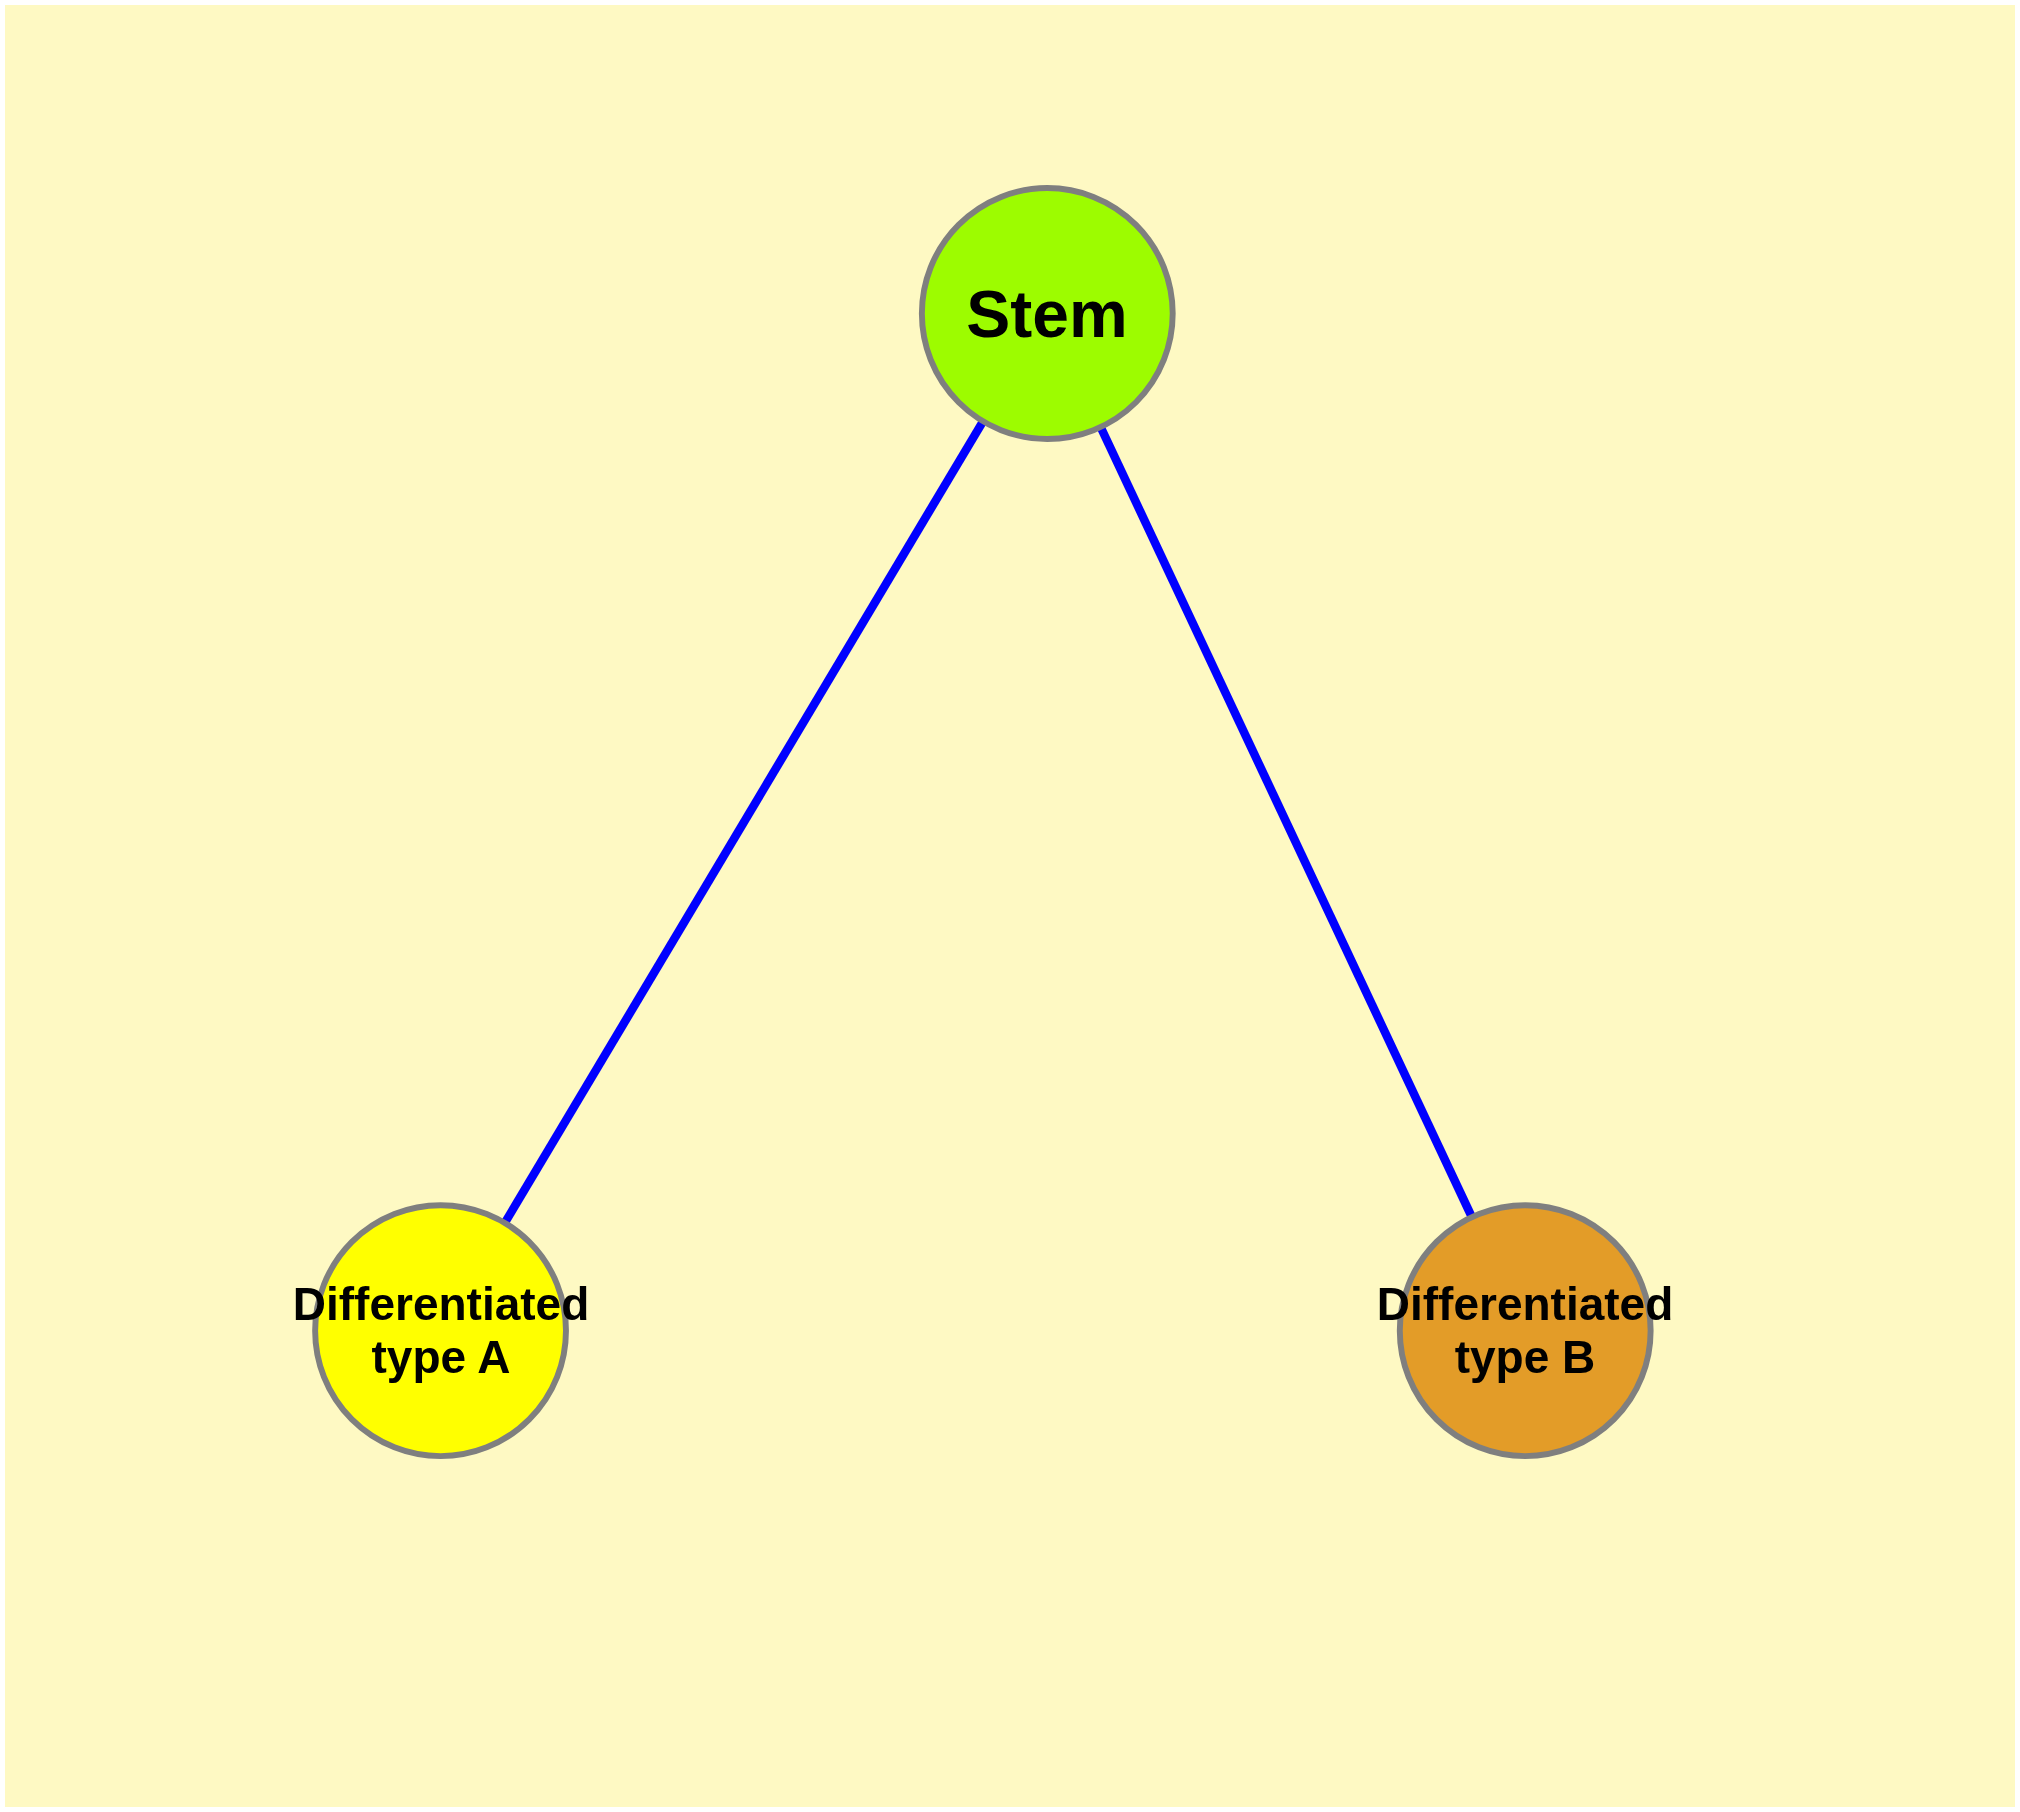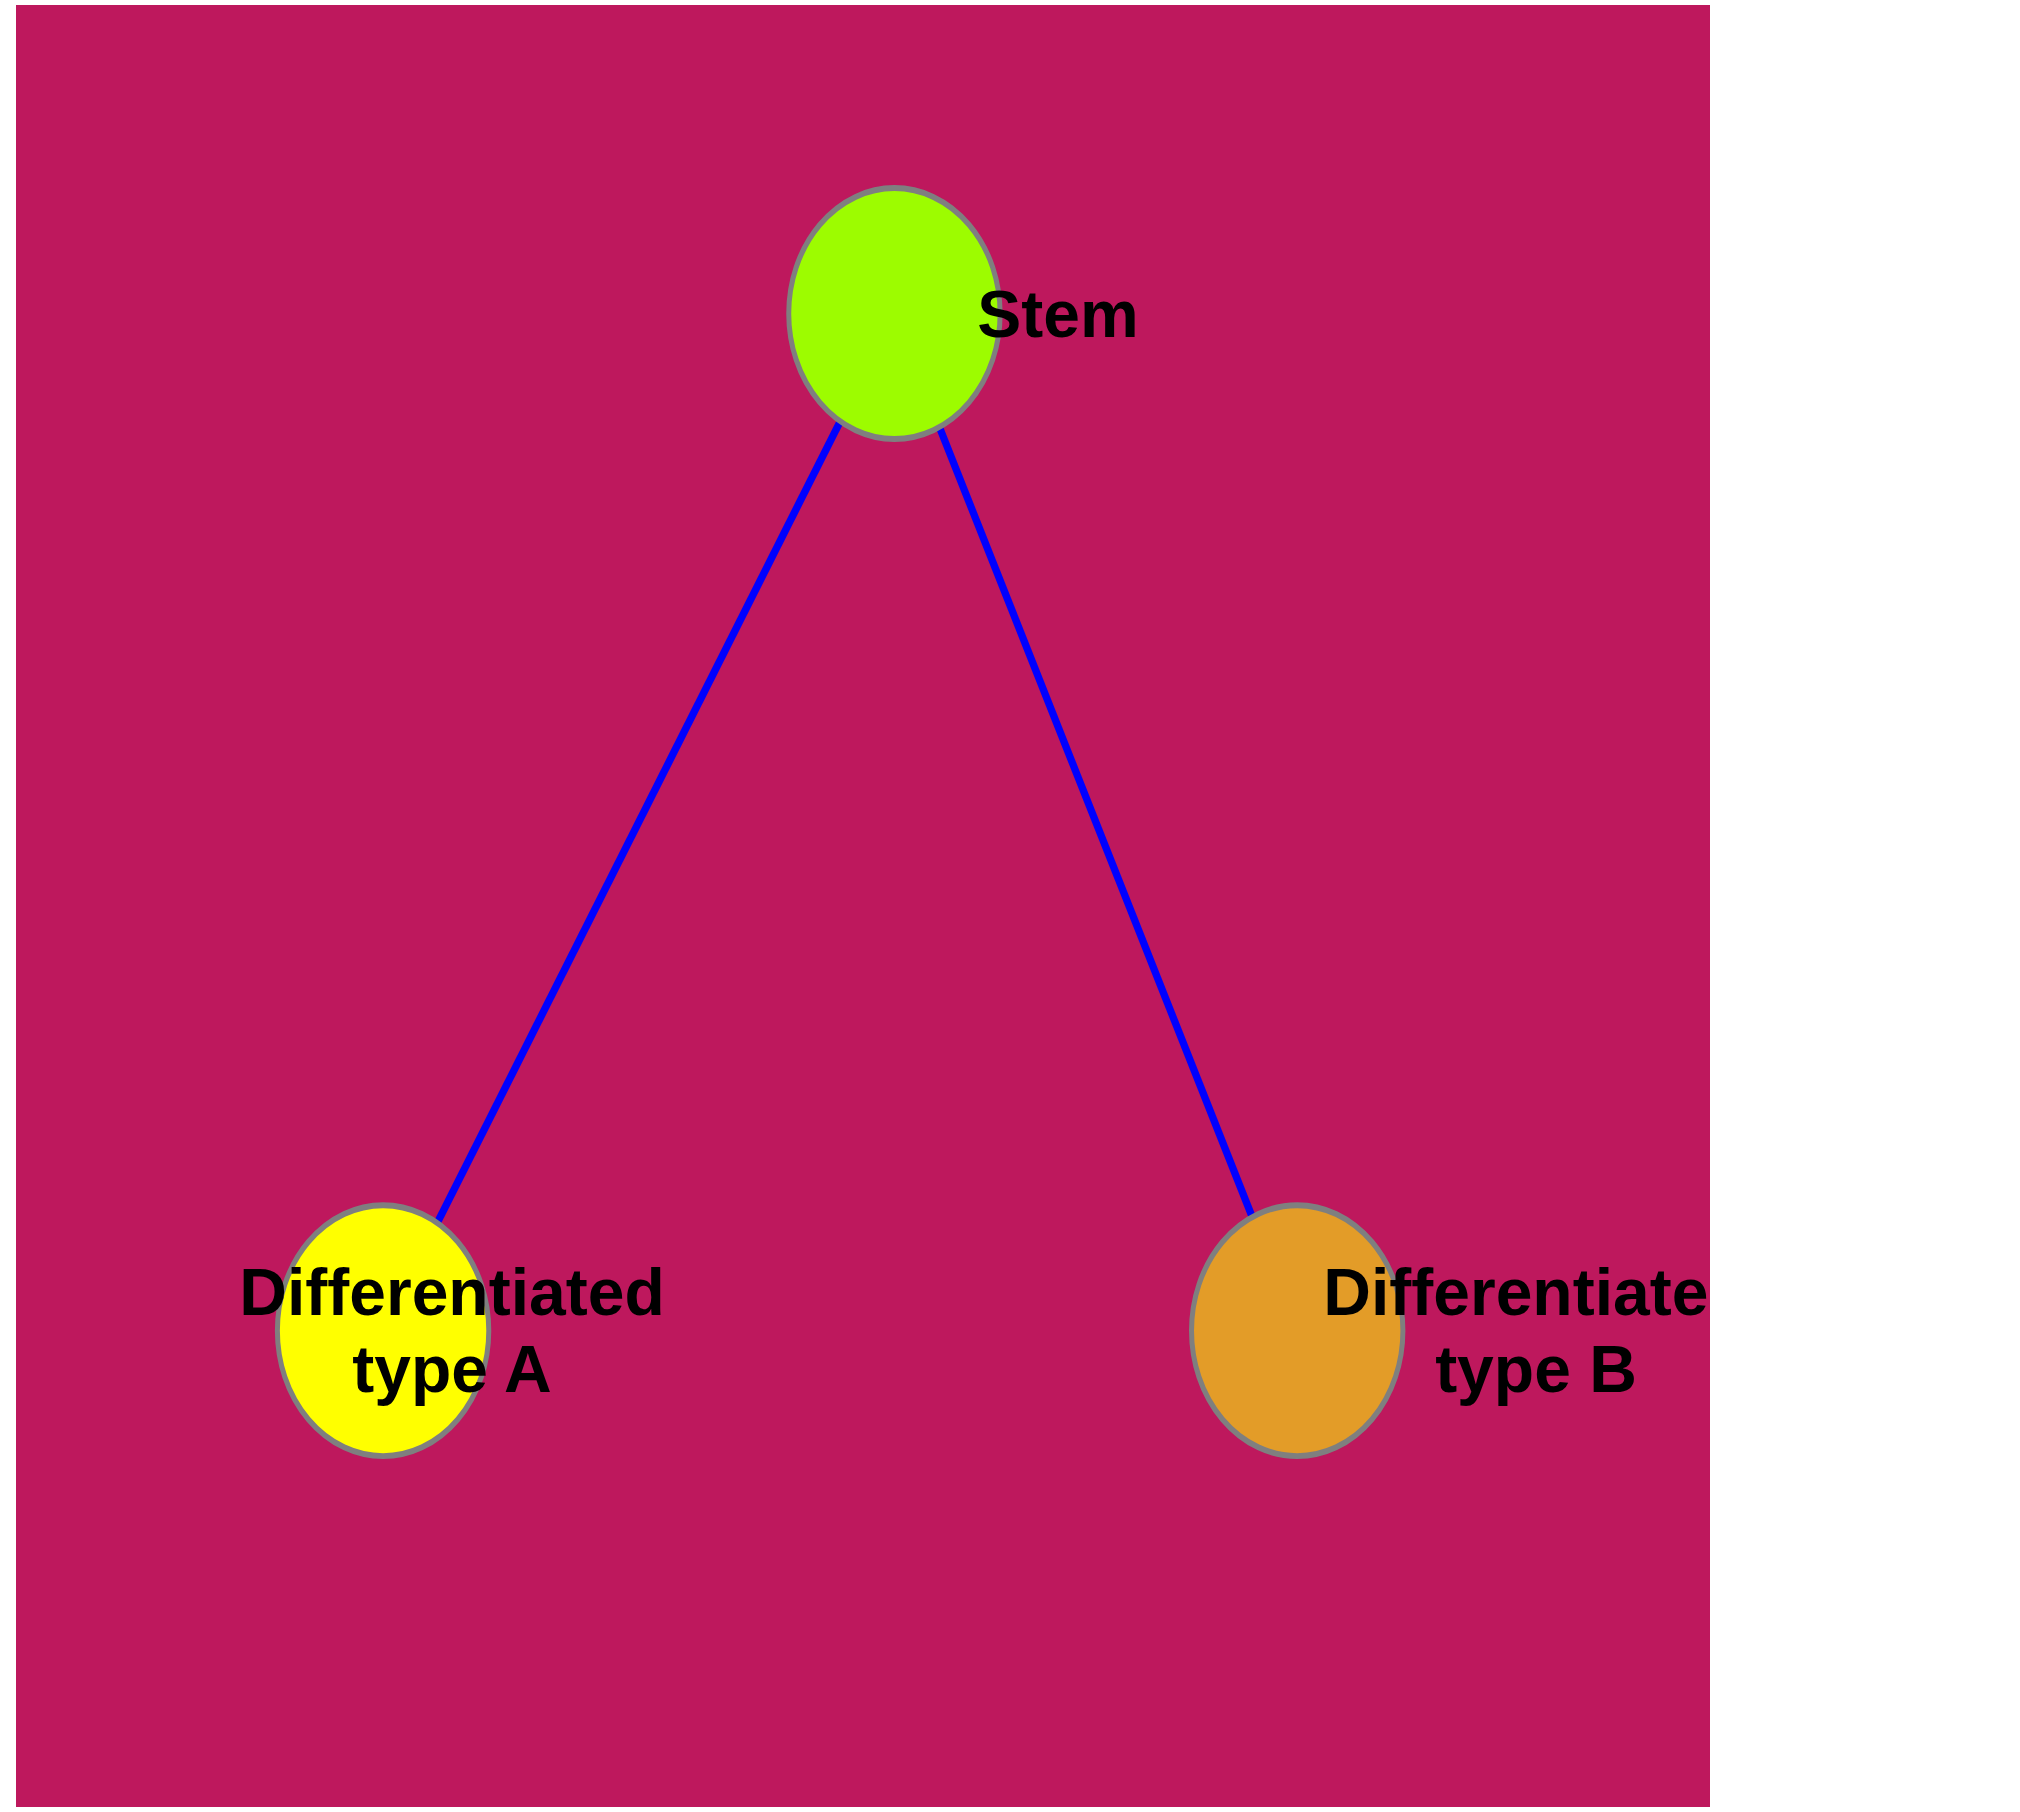--- a/index.html
+++ b/index.html
@@ -16,25 +16,25 @@
   }
   #figure {
     position: relative;
     width: 2021px;
     height: 1812px;
     background: #ffffff;
     box-sizing: border-box;
   }
   #canvas {
     position: absolute;
-    left: 16px;
+    left: 5px;
     top: 5.1px;
-    width: 1694px;
+    width: 2010px;
     height: 1802px;
-    background: #be185d;
+    background: #fef9c3;
     overflow: hidden;
   }
   #graph-svg {
     position: absolute;
     left: 0;
     top: 0;
     width: 100%;
     height: 100%;
     display: block;
   }
@@ -46,21 +46,21 @@
     font-weight: bold;
     line-height: 1.16;
     white-space: pre-line;
     pointer-events: none;
     transform: translate(-50%, -50%);
   }
   .label-stem {
     font-size: 66px;
   }
   .label-leaf {
-    font-size: 66px;
+    font-size: 46px;
   }
 </style>
 </head>
 <body>
 
 <div id="figure">
   <div id="canvas">
 
     <svg id="graph-svg" viewBox="0 0 2372 2126" preserveAspectRatio="none">
       <g id="edge-layer">

